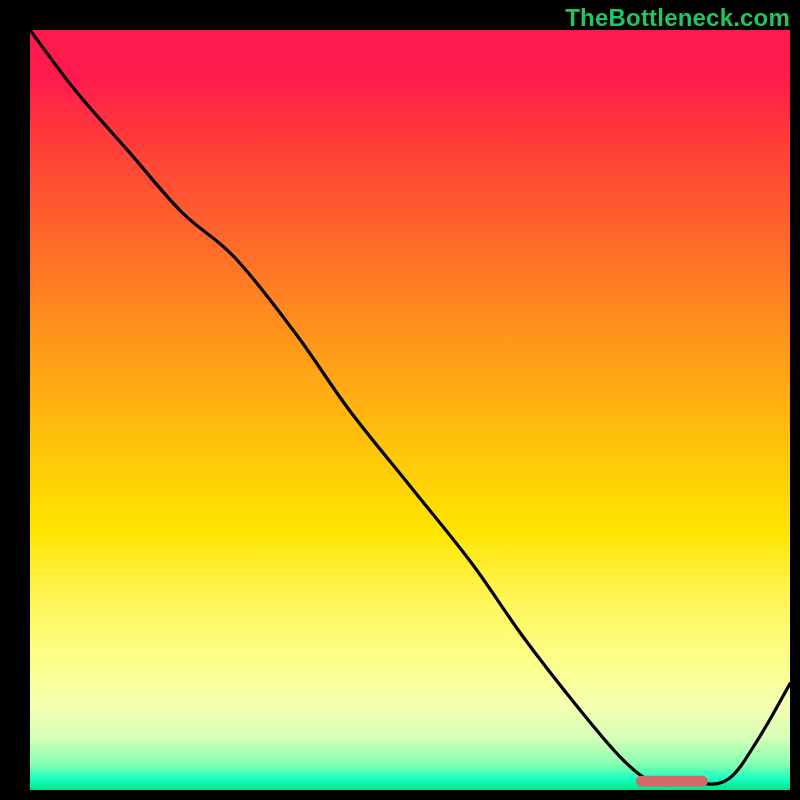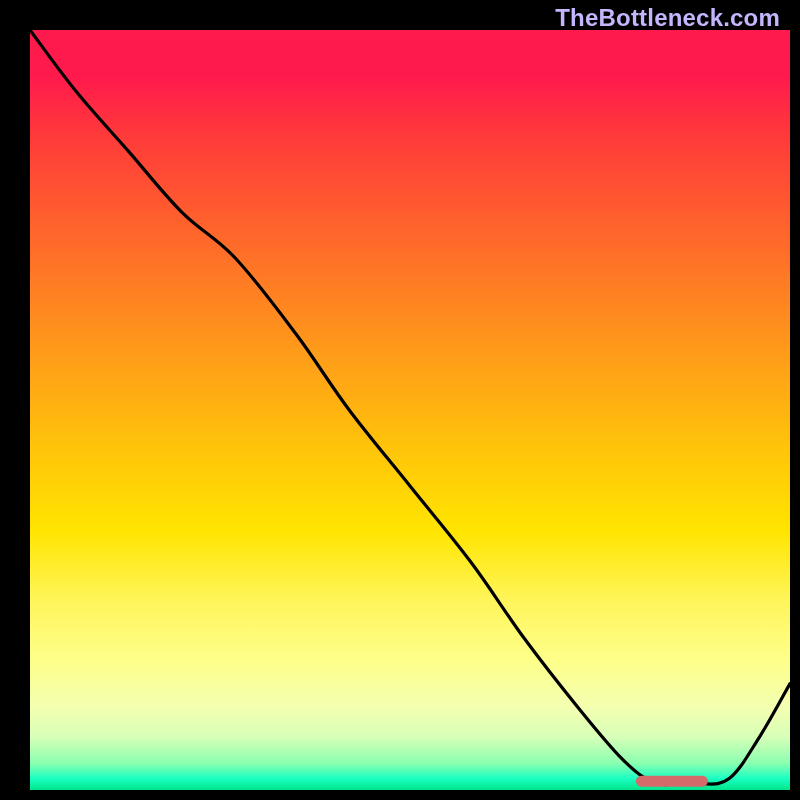--- a/index.html
+++ b/index.html
@@ -26,25 +26,25 @@
       #d8ffb8 93%,
       #8affb0 96.5%,
       #1affc2 98.5%,
       #00e589 100%
     );
     overflow: visible;
   }
   .watermark {
     position: absolute;
     top: 4px;
-    right: 20px;
+    right: 10px;
     font-family: Arial, Helvetica, sans-serif;
     font-size: 24px;
     font-weight: 600;
-    color: #c4b5fd;
+    color: #22c55e;
     letter-spacing: 0.2px;
     user-select: none;
   }
   svg.curve {
     position: absolute;
     left: 0; top: 0;
     overflow: visible;
   }
   .marker {
     position: absolute;

